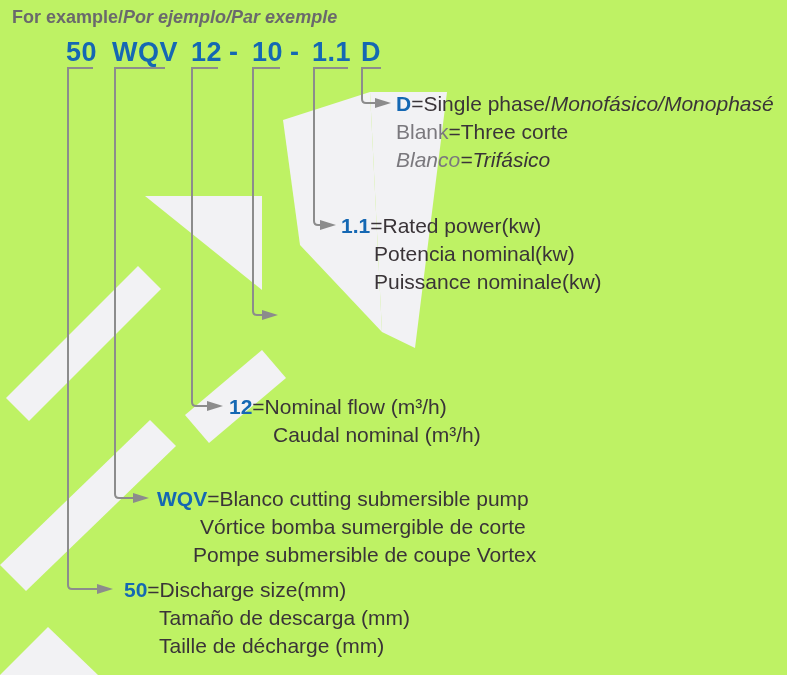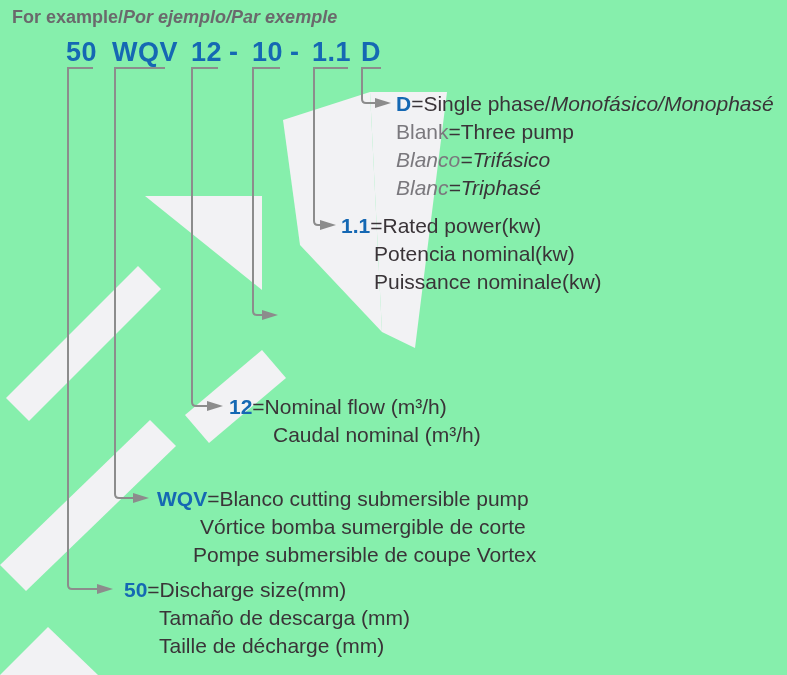--- a/index.html
+++ b/index.html
@@ -5,21 +5,21 @@
   :root{
     --accent_blue:#1568b3;
     --text_dark:#3a3438;
     --text_gray:#7a787d;
     --heading_gray:#6a696c;
     --line_gray:#8c8c8c;
     --watermark:#f2f2f4;
   }
   html,body{margin:0;padding:0;background:#ffffff;}
   .canvas{
-    position:relative;width:787px;height:675px;background:#86efac;
+    position:relative;width:787px;height:675px;background:#bef264;
     font-family:"Liberation Sans", sans-serif;overflow:hidden;
   }
   svg.bg{position:absolute;left:0;top:0;z-index:0;}
   .wm{fill:var(--watermark);}
   .line{stroke:var(--line_gray);stroke-width:2;fill:none;}
   .arrow{fill:var(--line_gray);stroke:none;}
   .header{
     position:absolute;left:12px;top:7px;z-index:2;
     font-size:18px;font-weight:bold;color:var(--heading_gray);white-space:nowrap;
   }
@@ -86,23 +86,22 @@
     <span class="codeseg" style="left:191px">12</span>
     <span class="codeseg" style="left:229px">-</span>
     <span class="codeseg" style="left:252px">10</span>
     <span class="codeseg" style="left:290px">-</span>
     <span class="codeseg" style="left:312px">1.1</span>
     <span class="codeseg" style="left:361px">D</span>
   </div>
 
   <div class="block" style="left:396px;top:90px">
     <div><span class="code-ref">D</span><span>=Single phase/</span><span class="it">Monofásico/Monophasé</span></div>
-    <div><span class="gray-bold">Blank</span><span>=Three pump</span></div>
+    <div><span class="gray-bold">Blank</span><span>=Three corte</span></div>
     <div><span class="gray-bold it">Blanco</span><span class="it">=Trifásico</span></div>
-    <div><span class="gray-bold it">Blanc</span><span class="it">=Triphasé</span></div>
   </div>
 
   <div class="block" style="left:341px;top:212px">
     <div><span class="code-ref">1.1</span><span>=Rated power(kw)</span></div>
     <div class="sub" style="margin-left:33px">Potencia nominal(kw)</div>
     <div class="sub" style="margin-left:33px">Puissance nominale(kw)</div>
   </div>
 
 
   <div class="block" style="left:229px;top:393px">

